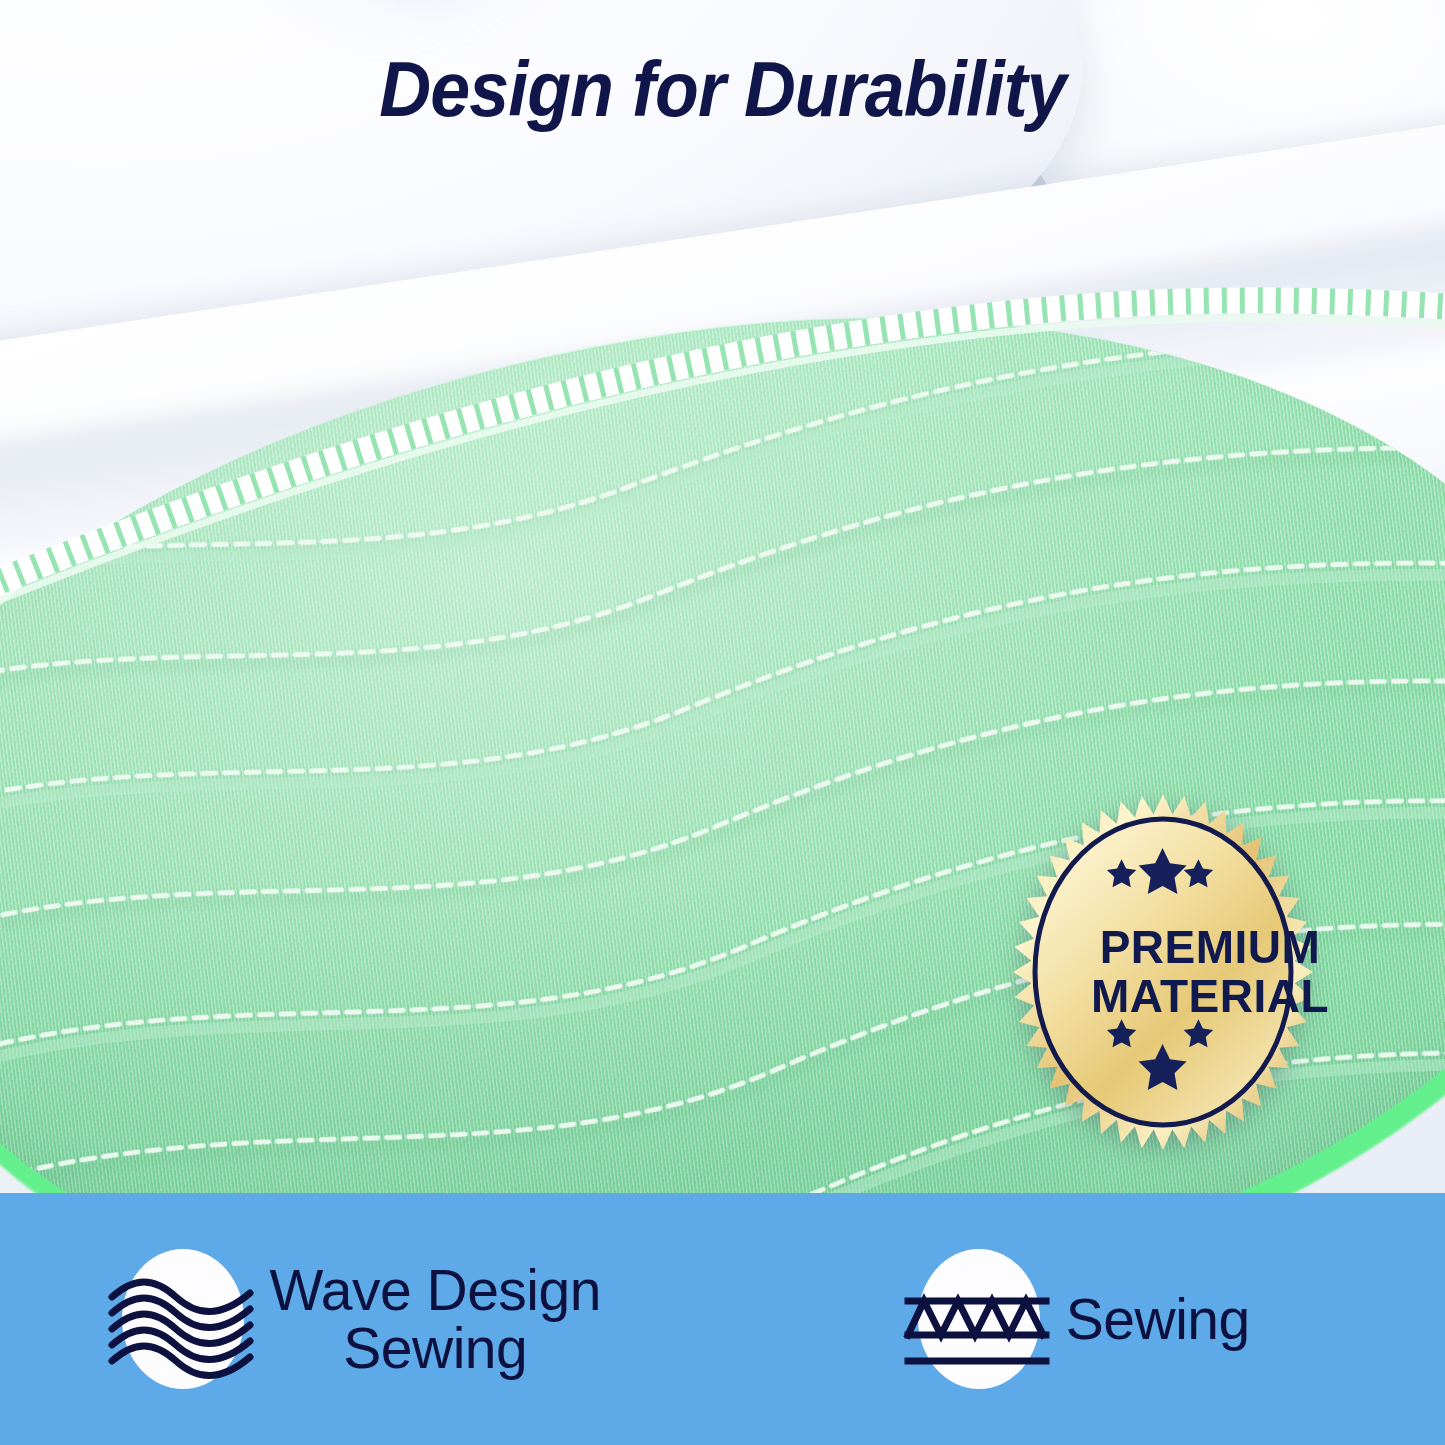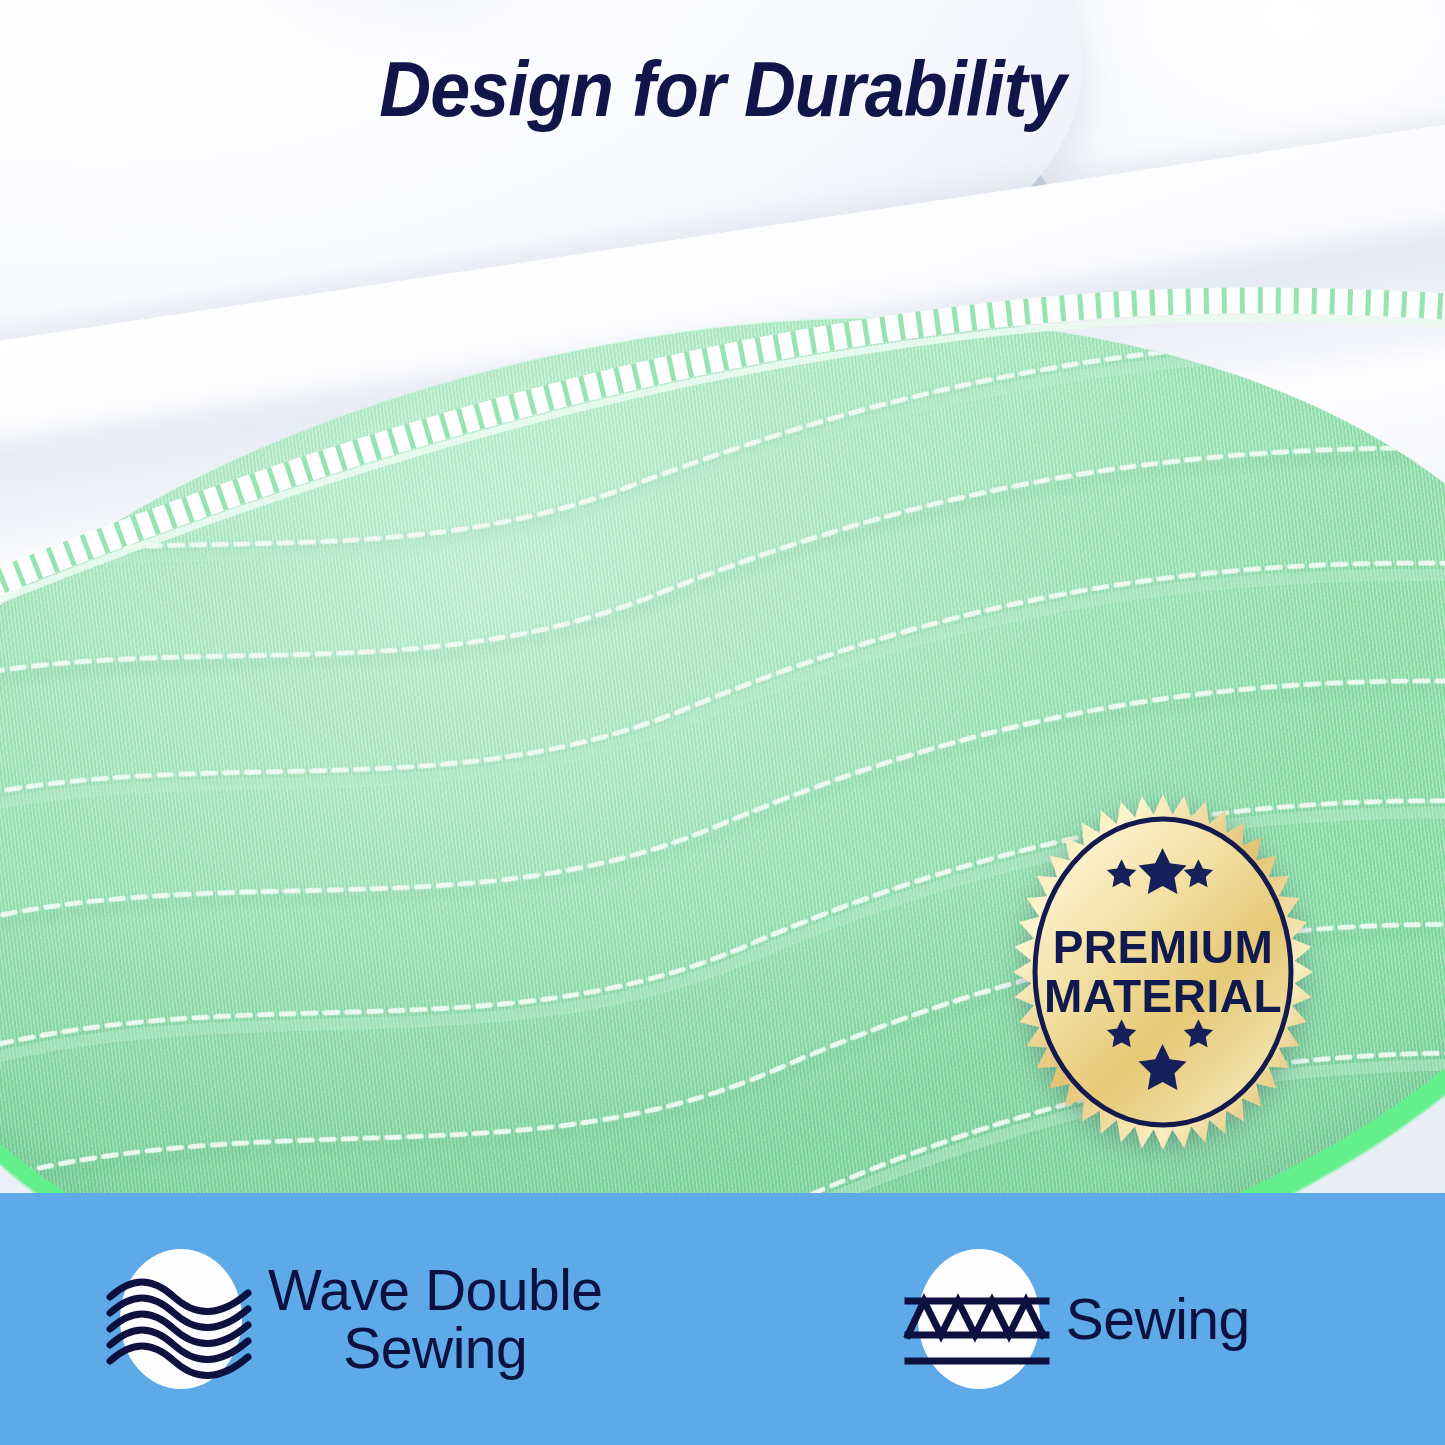--- a/index.html
+++ b/index.html
@@ -129,21 +129,21 @@
   .seal{
     position:absolute;left:1008px;top:792px;width:310px;height:360px;
   }
   .seal svg{width:100%;height:100%;display:block;
     filter:drop-shadow(0 6px 12px rgba(40,50,80,.30));}
   .seal-text{
     position:absolute;left:0;top:0;width:100%;height:100%;
     display:flex;flex-direction:column;align-items:center;justify-content:center;
     color:#111a4e;font-family:"Liberation Sans",sans-serif;
     font-weight:bold;letter-spacing:.5px;line-height:1.06;
-    text-align:center;pointer-events:none;
+    text-align:center;pointer-events:none;padding-left:47px;
   }
   .seal-text .l1{font-size:46px;}
   .seal-text .l2{font-size:46px;}
 
   
   .headline{
     position:absolute;left:0;top:44px;width:1445px;
     text-align:center;
     font-family:"Liberation Sans",sans-serif;
     font-weight:bold;font-style:italic;
@@ -286,21 +286,21 @@
           <g fill="none" stroke="#0D1140" stroke-width="7" stroke-linecap="round">
             <path d="M-4 48 C 18 28, 38 28, 60 48 S 106 68, 134 44"></path>
             <path d="M-4 64 C 18 44, 38 44, 60 64 S 106 84, 134 60"></path>
             <path d="M-4 80 C 18 60, 38 60, 60 80 S 106 100, 134 76"></path>
             <path d="M-4 96 C 18 76, 38 76, 60 96 S 106 116, 134 92"></path>
             <path d="M-4 112 C 18 92, 38 92, 60 112 S 106 132, 134 108"></path>
           </g>
         </svg>
       </div>
       <div class="feature-label">
-        <span class="ln">Wave Double</span>
+        <span class="ln">Wave Design</span>
         <span class="ln">Sewing</span>
       </div>
     </div>
 
     <div class="feature">
       <div class="feature-icon">
         <svg viewBox="0 0 134 140">
           <g stroke="#0D1140" stroke-width="7" fill="none" stroke-linecap="square">
             <line x1="-4" y1="52" x2="134" y2="52"></line>
             <line x1="-4" y1="86" x2="134" y2="86"></line>

